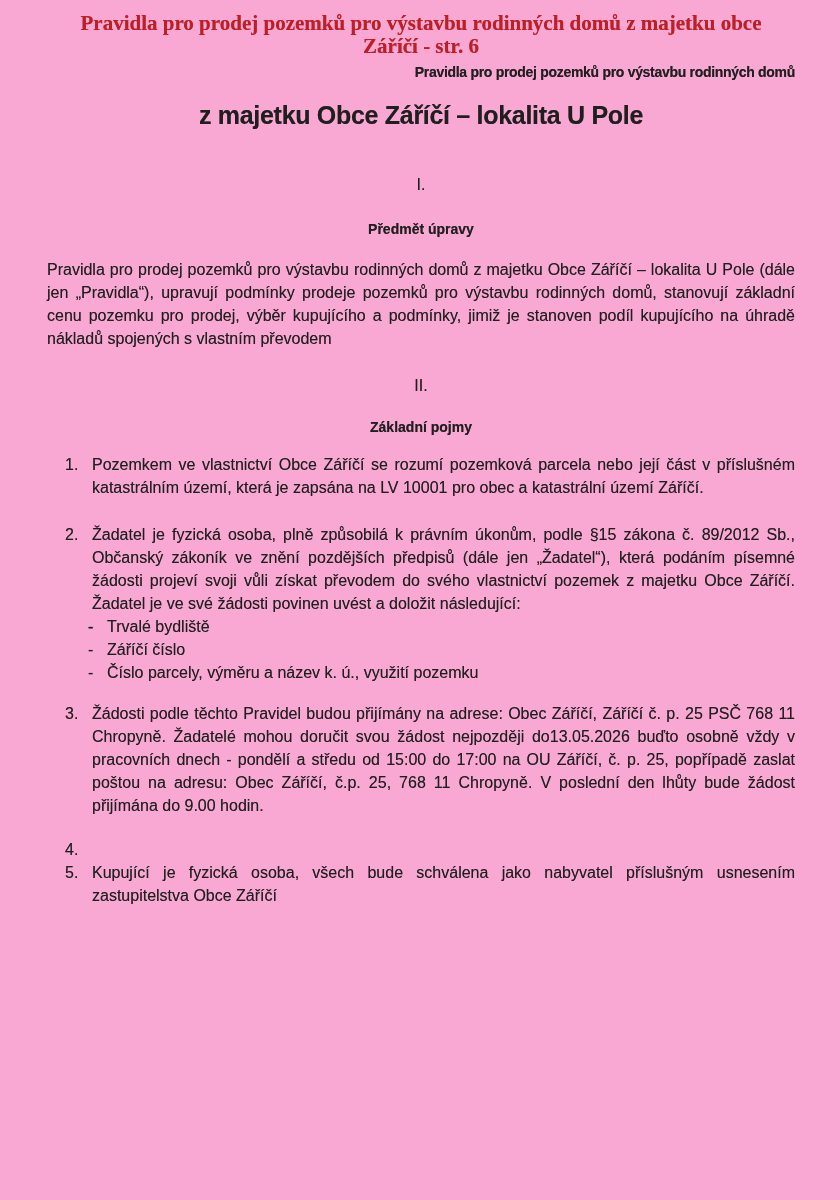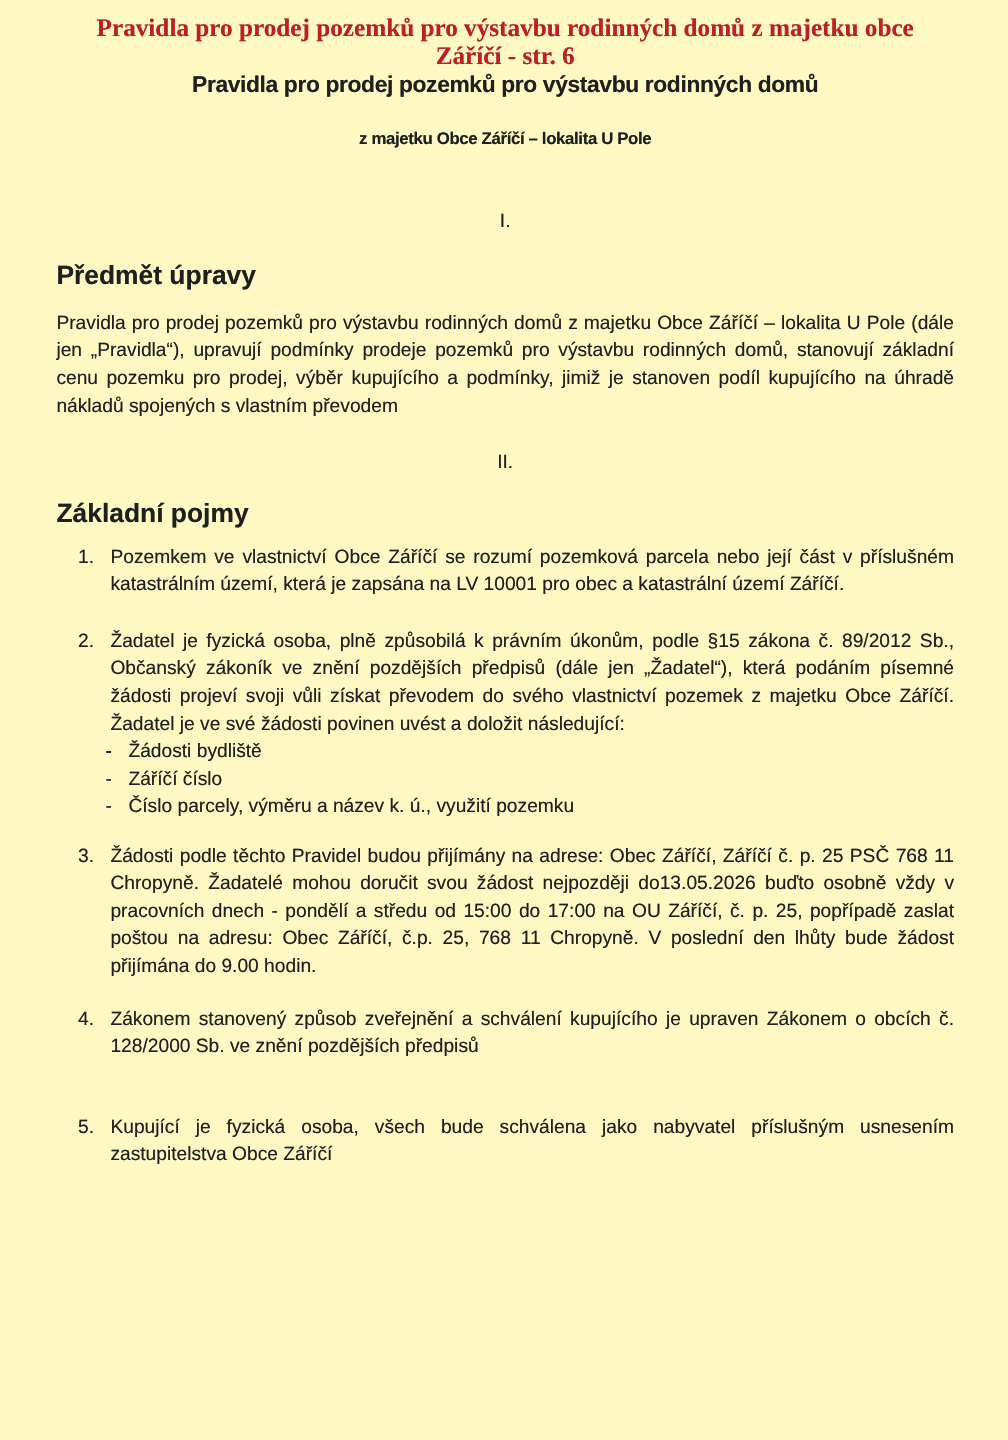--- a/index.html
+++ b/index.html
@@ -13,65 +13,65 @@
     overflow: hidden;
     font-family: "Liberation Sans", sans-serif;
     color: #1f1f1f;
     -webkit-font-smoothing: antialiased;
   }
   .page {
     box-sizing: border-box;
     width: 840px;
     height: 1200px;
     padding: 12px 45px 0 47px;
-    background: #fef9c3;
+    background: #f9a8d4;
   }
   .txt {
     font-size: 16px;
     line-height: 23px;
     text-shadow: 0 0 0.5px rgba(30,30,30,0.55);
   }
   .red-title {
     font-family: "Liberation Serif", serif;
     font-weight: bold;
     font-size: 21px;
     line-height: 23px;
     text-align: center;
     color: #ba2026;
     text-shadow: 0 0 0.5px rgba(186,32,38,0.6);
     margin: 0;
   }
   .doc-title {
     font-weight: bold;
-    font-size: 19px;
+    font-size: 14px;
     line-height: 24px;
     letter-spacing: -0.3px;
-    text-align: center;
+    text-align: right;
     margin: 2px 0 0 0;
     text-shadow: 0 0 0.5px rgba(20,20,20,0.6);
   }
   .doc-subtitle {
     font-weight: bold;
-    font-size: 14px;
+    font-size: 25px;
     line-height: 24px;
     letter-spacing: -0.3px;
     text-align: center;
     margin: 19px 0 0 0;
     text-shadow: 0 0 0.5px rgba(20,20,20,0.6);
   }
   .numeral {
     text-align: center;
     margin: 0;
   }
   .numeral-1 { margin-top: 46px; }
   .numeral-2 { margin-top: 24px; }
   .section-heading {
-    text-align: left;
+    text-align: center;
     font-weight: bold;
-    font-size: 22px;
+    font-size: 14px;
     margin: 0;
     text-shadow: 0 0 0.5px rgba(20,20,20,0.6);
   }
   .section-heading-1 { margin-top: 22px; }
   .section-heading-2 { margin-top: 19px; }
   .body-para {
     text-align: justify;
     margin: 17px 0 0 0;
   }
   .item {
@@ -142,39 +142,38 @@
   <div class="txt item item-2">
     <span class="num">2.</span>
     <span>Žadatel je fyzická osoba, plně způsobilá k právním úkonům, podle §15 zákona č. 89/2012 Sb., Občanský zákoník ve znění pozdějších předpisů (dále jen „Žadatel“), která podáním písemné žádosti projeví svoji vůli získat převodem do svého vlastnictví pozemek z majetku Obce Záříčí. Žadatel je ve své žádosti povinen uvést a doložit následující:</span>
   </div>
 
   <div class="txt bullet">
     <span class="dash">-</span>
   </div>
   <div class="txt bullet">
     <span class="dash">-</span>
-    <span>Žádosti bydliště</span>
+    <span>Trvalé bydliště</span>
   </div>
   <div class="txt bullet">
     <span class="dash">-</span>
     <span>Záříčí číslo</span>
   </div>
   <div class="txt bullet">
     <span class="dash">-</span>
     <span>Číslo parcely, výměru a název k. ú., využití pozemku</span>
   </div>
 
   <div class="txt item item-3">
     <span class="num">3.</span>
     <span>Žádosti podle těchto Pravidel budou přijímány na adrese: Obec Záříčí, Záříčí č. p. 25 PSČ 768 11 Chropyně. Žadatelé mohou doručit svou žádost nejpozději do13.05.2026 buďto osobně vždy v pracovních dnech - pondělí a středu od 15:00 do 17:00 na OU Záříčí, č. p. 25, popřípadě zaslat poštou na adresu: Obec Záříčí, č.p. 25, 768 11 Chropyně. V poslední den lhůty bude žádost přijímána do 9.00 hodin.</span>
   </div>
 
   <div class="txt item item-4">
     <span class="num">4.</span>
-    <span>Zákonem stanovený způsob zveřejnění a schválení kupujícího je upraven Zákonem o obcích č. 128/2000 Sb. ve znění pozdějších předpisů</span>
   </div>
 
   <div class="txt item item-5">
     <span class="num">5.</span>
     <span>Kupující je fyzická osoba, všech bude schválena jako nabyvatel příslušným usnesením zastupitelstva Obce Záříčí</span>
   </div>
 
 </div>
 
 </body></html>

